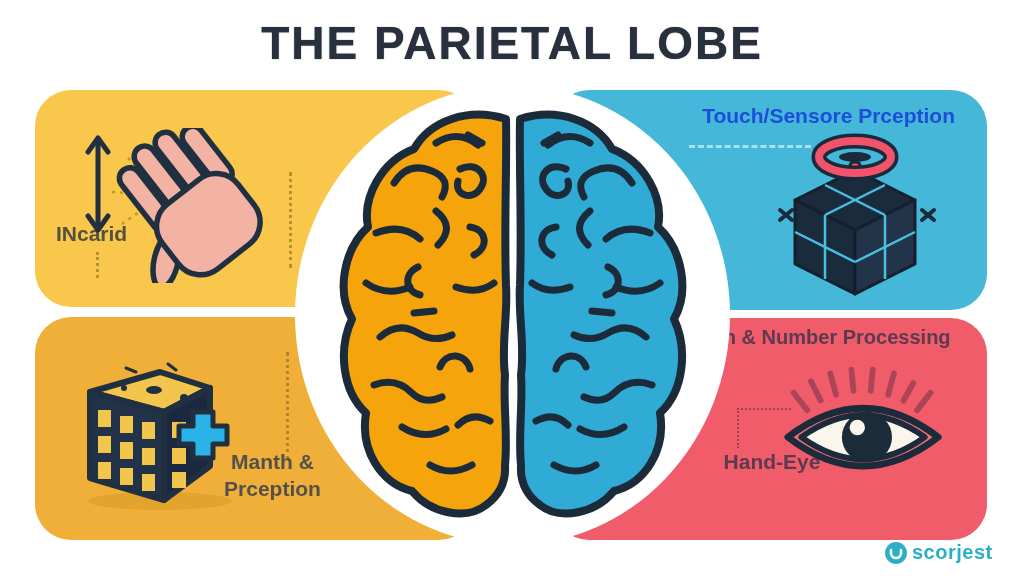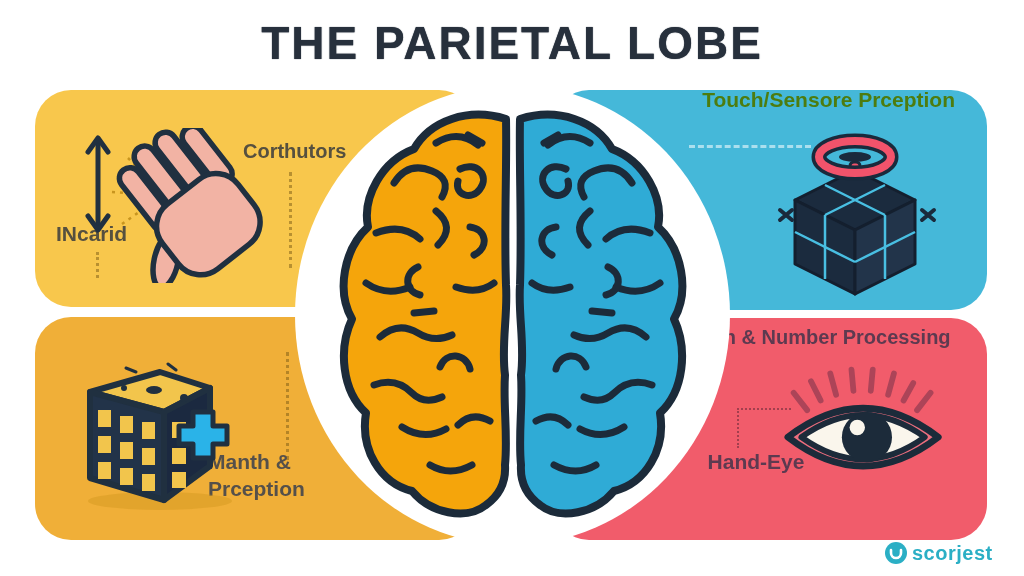--- a/index.html
+++ b/index.html
@@ -14,54 +14,53 @@
   .panel-bl{left:35px;top:317px;width:440px;height:223px;background:#F0AF38;}
   .panel-tr{left:553px;top:90px;width:434px;height:220px;background:#45B8D9;}
   .panel-br{left:553px;top:318px;width:434px;height:222px;background:#F15C6B;}
   .blob{position:absolute;left:295px;top:85px;width:435px;height:460px;background:#ffffff;border-radius:50%;}
   .brain{position:absolute;left:318px;top:105px;}
   .lbl{position:absolute;color:#4d4a3c;font-weight:600;}
   .h-tl{left:70px;top:99px;font-size:21px;}
   .l-cort{left:243px;top:140px;font-size:20px;color:#56503f;}
   .l-inc{left:56px;top:222px;font-size:21px;color:#56503f;}
   .h-bl{left:75px;top:326px;font-size:22px;color:#4b463a;}
-  .cap-bl{left:208px;top:448px;width:145px;text-align:left;font-size:21px;line-height:27px;color:#55504a;}
-  .h-tr{left:590px;top:88px;width:365px;text-align:right;font-size:21px;color:#4d7c0f;}
+  .cap-bl{left:200px;top:448px;width:145px;text-align:center;font-size:21px;line-height:27px;color:#55504a;}
+  .h-tr{left:590px;top:104px;width:365px;text-align:right;font-size:21px;color:#1d4ed8;}
   .h-br{left:660px;top:326px;width:320px;text-align:center;font-size:20px;color:#5d3a50;}
-  .cap-br{left:656px;top:448px;width:200px;text-align:center;font-size:21px;line-height:27px;color:#5d3a50;}
+  .cap-br{left:672px;top:448px;width:200px;text-align:center;font-size:21px;line-height:27px;color:#5d3a50;}
   .dot-v{position:absolute;border-left:3px dotted rgba(120,90,20,.5);width:0;}
   .dv1{left:289px;top:172px;height:96px;}
   .dv2{left:96px;top:252px;height:26px;}
   .dv3{left:286px;top:352px;height:108px;}
   .dash-tr{position:absolute;left:689px;top:145px;width:122px;border-top:3px dashed rgba(255,255,255,.55);}
   .dot-br{position:absolute;left:737px;top:408px;width:52px;height:38px;
           border-left:2px dotted rgba(70,30,45,.45);border-top:2px dotted rgba(70,30,45,.45);}
   .icon{position:absolute;}
-  .logo{position:absolute;left:884px;top:541px;display:flex;align-items:center;gap:4px;}
+  .logo{position:absolute;left:884px;top:541px;display:flex;align-items:flex-start;gap:4px;}
   .logo-text{color:#2BAFC5;font-size:20px;font-weight:700;letter-spacing:.5px;}
 </style>
 </head>
 <body>
 
 <div class="stage">
 
   <div class="title">THE PARIETAL LOBE</div>
 
   <div class="panel panel-tl"></div>
   <div class="panel panel-bl"></div>
   <div class="panel panel-tr"></div>
   <div class="panel panel-br"></div>
 
   <div class="dot-v dv1"></div>
   <div class="dot-v dv2"></div>
   <div class="dot-v dv3"></div>
   <div class="dash-tr"></div>
   <div class="dot-br"></div>
 
-  <div class="lbl l-cort">Corthutors</div>
   <div class="lbl l-inc">INcarid</div>
   <div class="lbl cap-bl">
     <div>Manth &amp;</div>
     <div>Prception</div>
   </div>
   <div class="lbl h-tr">Touch/Sensore Prception</div>
   <div class="lbl h-br">Math &amp; Number Processing</div>
   <div class="lbl cap-br">
     <div>Hand-Eye</div>
   </div>

